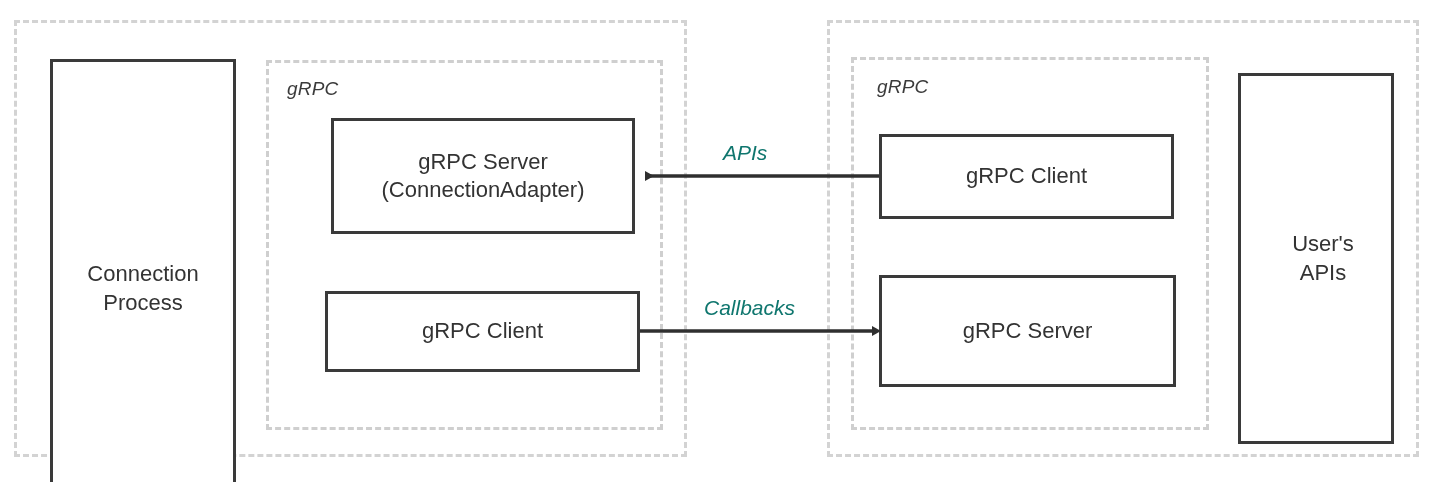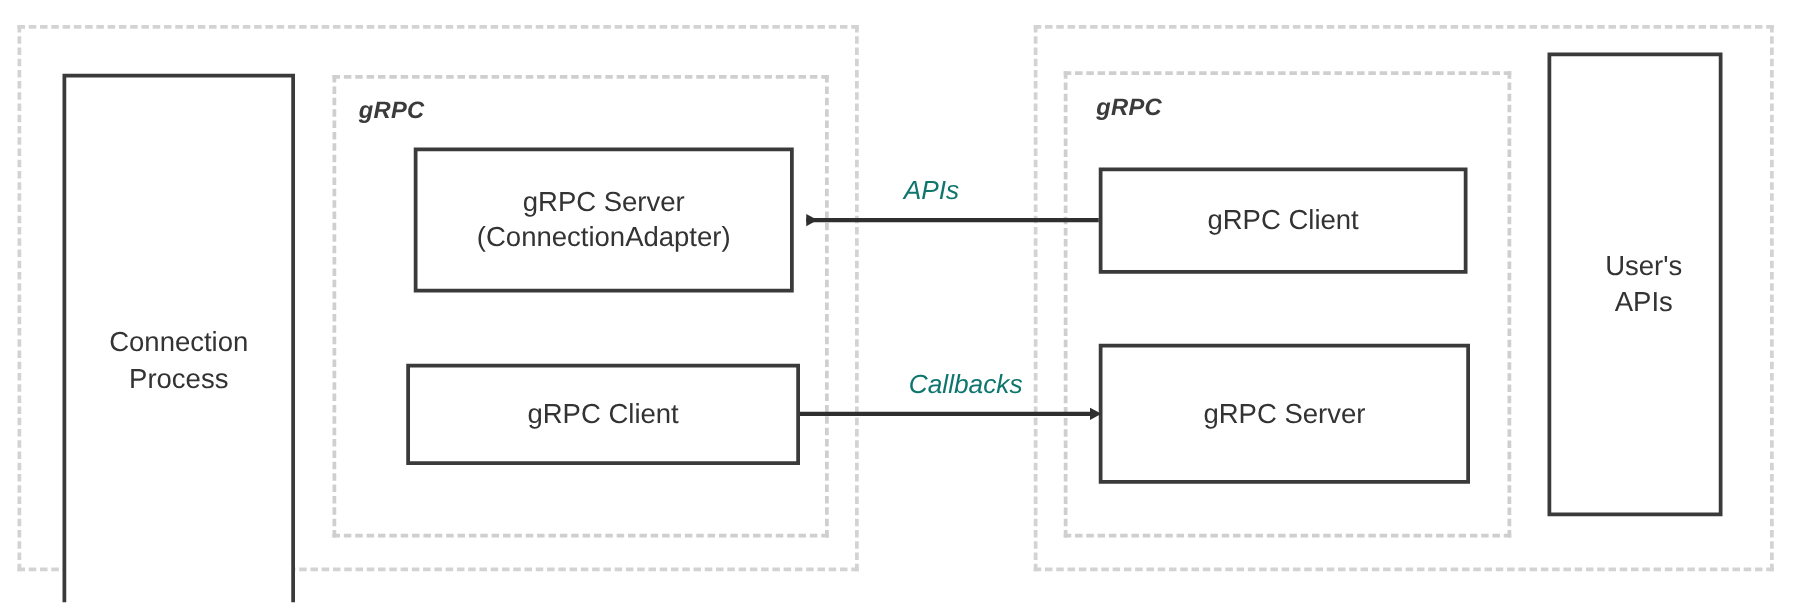--- a/index.html
+++ b/index.html
@@ -25,21 +25,21 @@
   }
   .group-inner {
     position: absolute;
     border: 3px dashed #cfcfcf;
     box-sizing: border-box;
     background: transparent;
   }
   .group-label {
     position: absolute;
     font-style: italic;
-    font-weight: bold;
+    font-weight: normal;
     font-size: 19px;
     color: #3b3b3b;
     letter-spacing: 0.2px;
     white-space: nowrap;
   }
 
   
   .node {
     position: absolute;
     box-sizing: border-box;
@@ -121,21 +121,21 @@
       <span class="line">gRPC Client</span>
     </div>
   </div>
 
   <div class="node" style="left:879px; top:275px; width:297px; height:112px;">
     <div>
       <span class="line">gRPC Server</span>
     </div>
   </div>
 
-  <div class="node" style="left:1238px; top:42px; width:140px; height:371px;padding-left:14px;">
+  <div class="node" style="left:1238px; top:73px; width:156px; height:371px;padding-left:14px;">
     <div>
       <span class="line">User's</span>
       <span class="line">APIs</span>
     </div>
   </div>
 
   <svg class="edge-svg" viewBox="0 0 1456 482">
     <defs>
       <marker id="arrow-left" markerWidth="11" markerHeight="11" refX="9" refY="5.5" orient="auto" markerUnits="userSpaceOnUse">
         <path d="M 9,0.6 L 9,10.4 L 0,5.5 Z" fill="#2f2f2f"></path>
@@ -145,15 +145,15 @@
       </marker>
     </defs>
 
     <line x1="879" y1="176" x2="645" y2="176" stroke="#2f2f2f" stroke-width="3.4" marker-end="url(#arrow-left)"></line>
 
     <line x1="640" y1="331" x2="872" y2="331" stroke="#2f2f2f" stroke-width="3.4" marker-end="url(#arrow-right)"></line>
   </svg>
 
   <div class="edge-label" style="left:723px; top:141px;">APIs</div>
 
-  <div class="edge-label" style="left:727px; top:296px;">Callbacks</div>
+  <div class="edge-label" style="left:704px; top:296px;">Callbacks</div>
 
 </div>
 
 </body></html>

